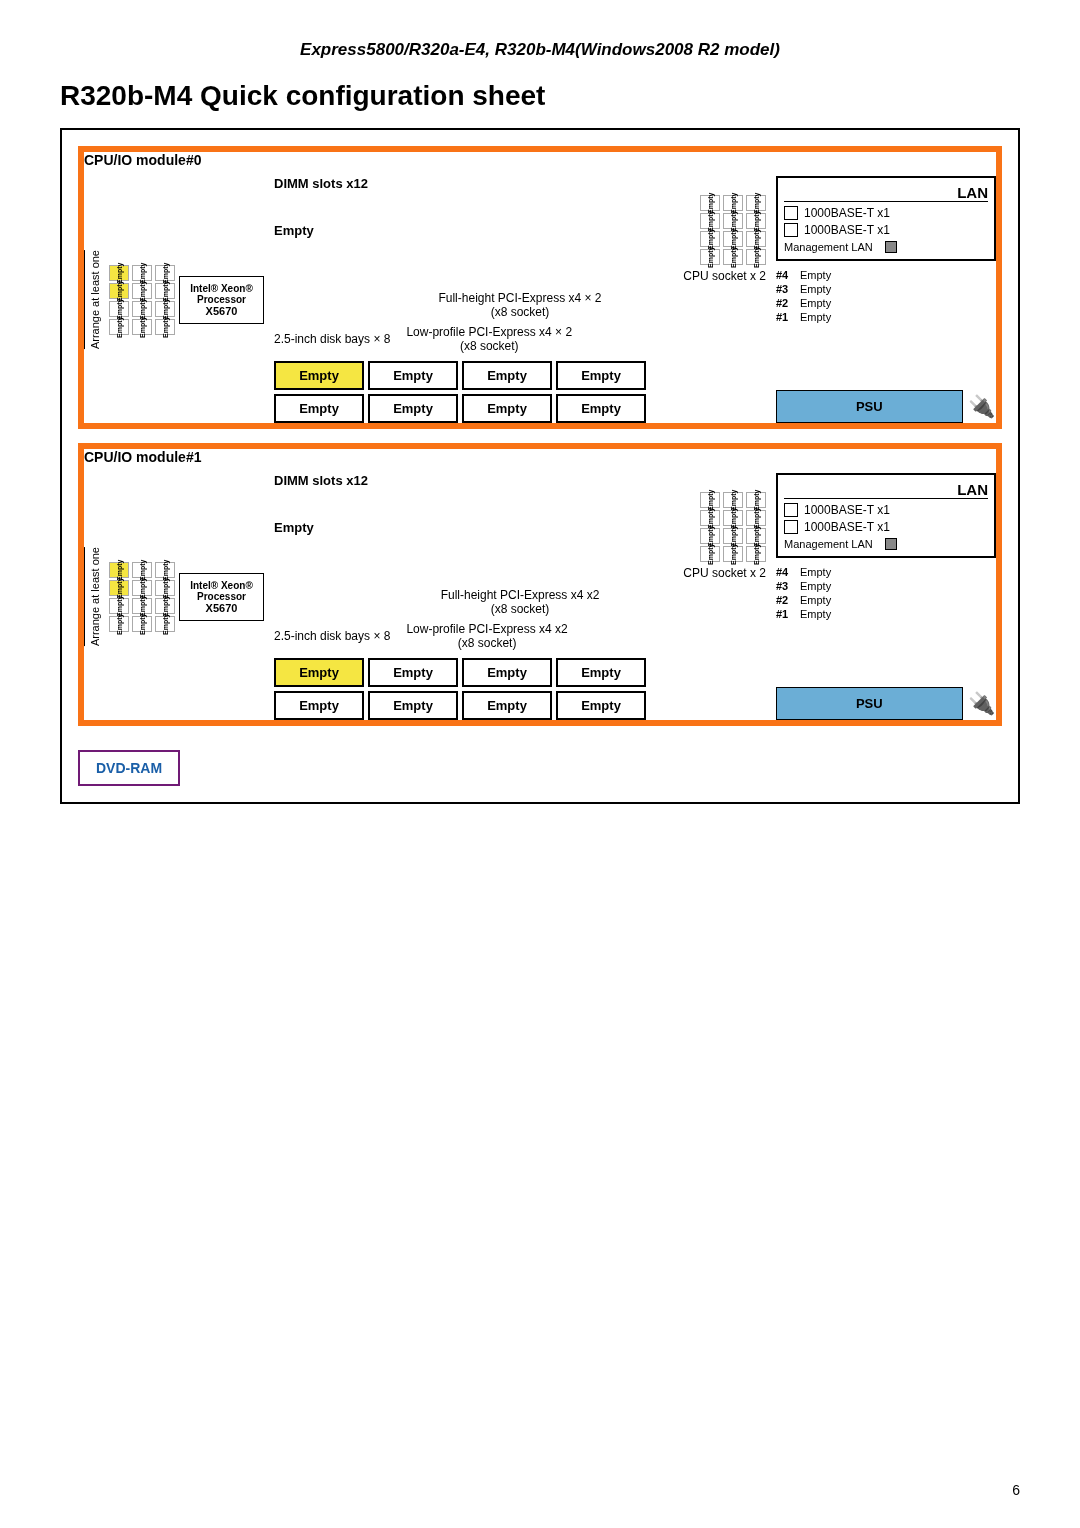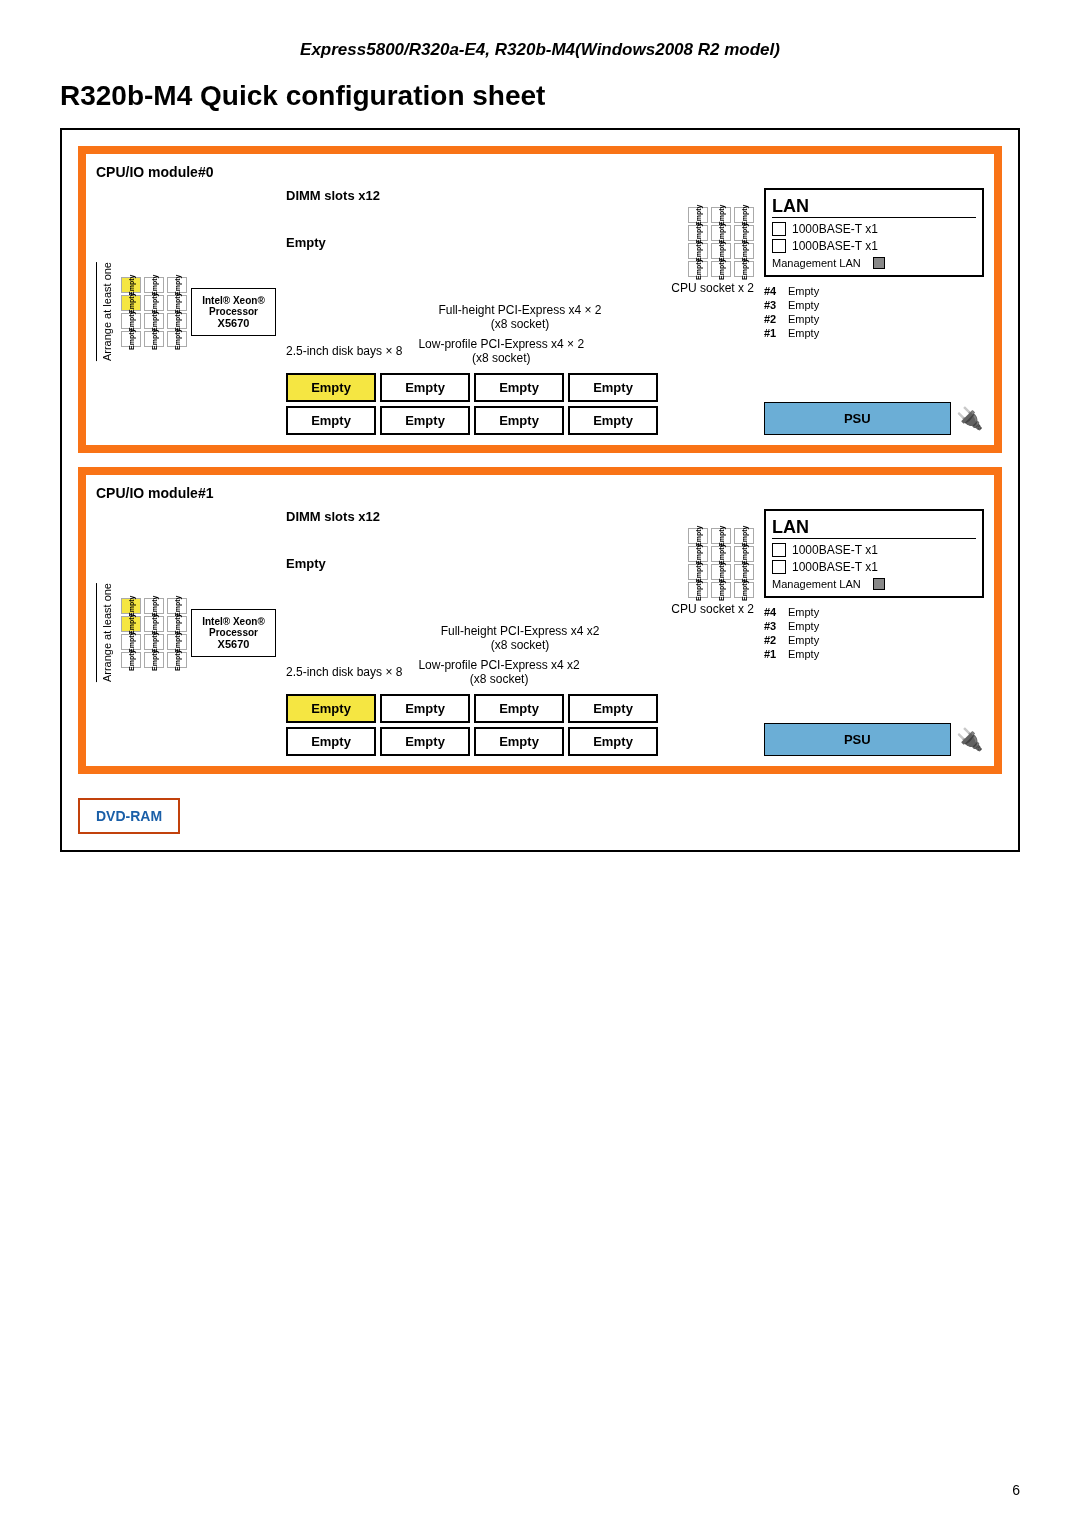--- a/index.html
+++ b/index.html
@@ -26,22 +26,21 @@
       font-weight: bold;
       margin-bottom: 16px;
     }
     .outer-box {
       border: 2px solid #000;
       padding: 16px;
       width: 100%;
     }
     
     .module-box {
-      border: 8px solid #f97316;
-      padding: 10px;
+      border: 6px solid #f97316;
       margin-bottom: 14px;
       position: relative;
     }
     .module-label {
       font-weight: bold;
       font-size: 14px;
       margin-bottom: 8px;
     }
     .arrange-label {
       writing-mode: vertical-rl;
@@ -122,23 +121,24 @@
       gap: 8px;
       width: 220px;
       flex-shrink: 0;
     }
     .lan-box {
       border: 2px solid #000;
       padding: 6px;
     }
     .lan-title {
       font-weight: bold;
-      font-size: 18px;
+      font-size: 15px;
       border-bottom: 1px solid #000;
       margin-bottom: 4px;
+      text-align: right;
     }
     .lan-item {
       display: flex;
       align-items: center;
       gap: 6px;
       font-size: 12px;
       margin-bottom: 3px;
     }
     .lan-square {
       width: 14px;
@@ -178,21 +178,21 @@
       padding: 8px 6px;
       font-weight: bold;
       font-size: 13px;
       display: flex;
       align-items: center;
       justify-content: center;
       gap: 6px;
     }
     
     .dvd-box {
-      border: 2px solid #c2410c;
+      border: 2px solid #701a75;
       background: #fff;
       padding: 8px 16px;
       display: inline-block;
       font-weight: bold;
       font-size: 14px;
       color: #1a5fa8;
       margin-top: 10px;
     }
     .page-num {
       position: absolute;

